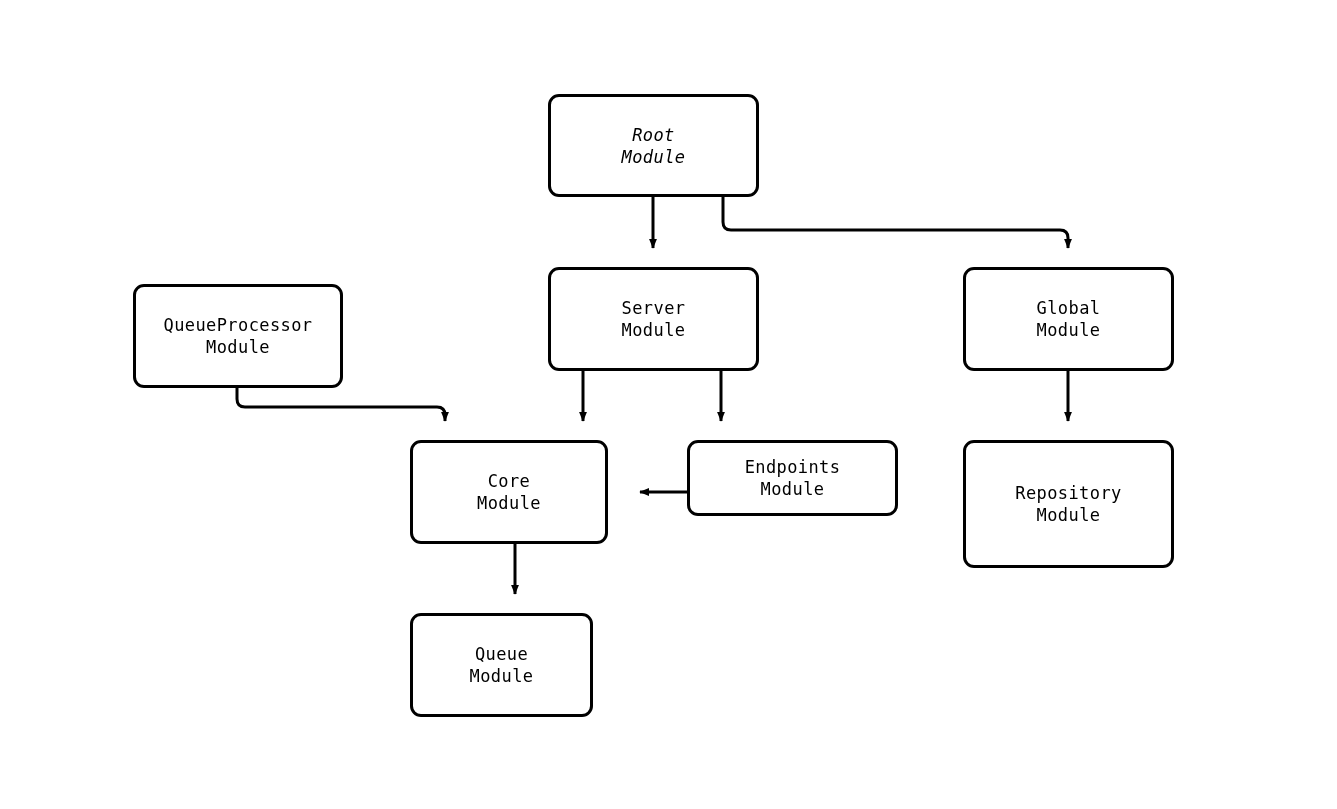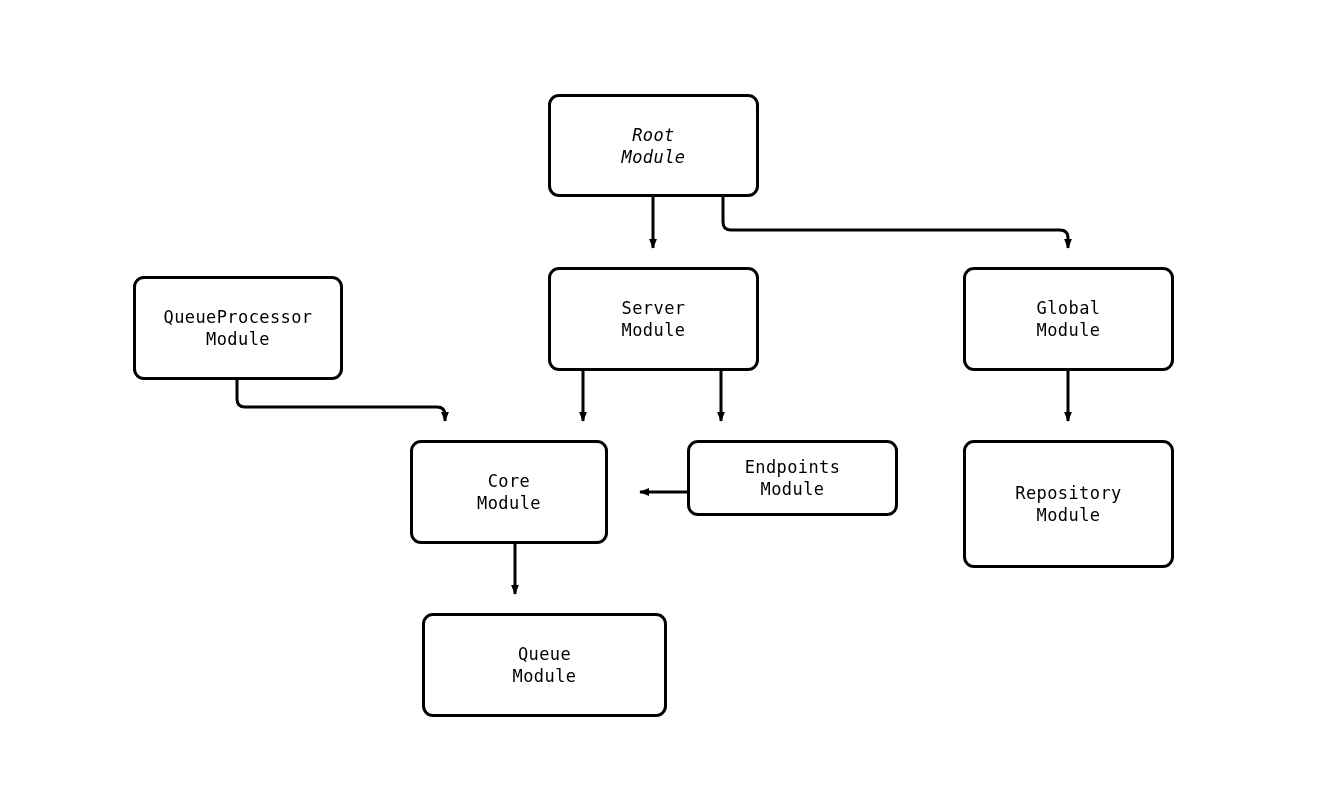--- a/index.html
+++ b/index.html
@@ -84,21 +84,21 @@
 
       <path d="M 1068,371 L 1068,421" marker-end="url(#arrowhead)"></path>
     </g>
   </svg>
 
   <div class="node" style="left:548px; top:94px; width:211px; height:103px;font-style:italic;">
     <span class="node-line">Root</span>
     <span class="node-line">Module</span>
   </div>
 
-  <div class="node" style="left:133px; top:276px; width:210px; height:104px;">
+  <div class="node" style="left:133px; top:284px; width:210px; height:104px;">
     <span class="node-line">QueueProcessor</span>
     <span class="node-line">Module</span>
   </div>
 
   <div class="node" style="left:548px; top:267px; width:211px; height:104px;">
     <span class="node-line">Server</span>
     <span class="node-line">Module</span>
   </div>
 
   <div class="node" style="left:963px; top:267px; width:211px; height:104px;">
@@ -114,18 +114,18 @@
   <div class="node" style="left:687px; top:440px; width:211px; height:76px;">
     <span class="node-line">Endpoints</span>
     <span class="node-line">Module</span>
   </div>
 
   <div class="node" style="left:963px; top:440px; width:211px; height:128px;">
     <span class="node-line">Repository</span>
     <span class="node-line">Module</span>
   </div>
 
-  <div class="node" style="left:422px; top:613px; width:245px; height:104px;">
+  <div class="node" style="left:410px; top:613px; width:183px; height:104px;">
     <span class="node-line">Queue</span>
     <span class="node-line">Module</span>
   </div>
 
 </div>
 
 </body></html>

